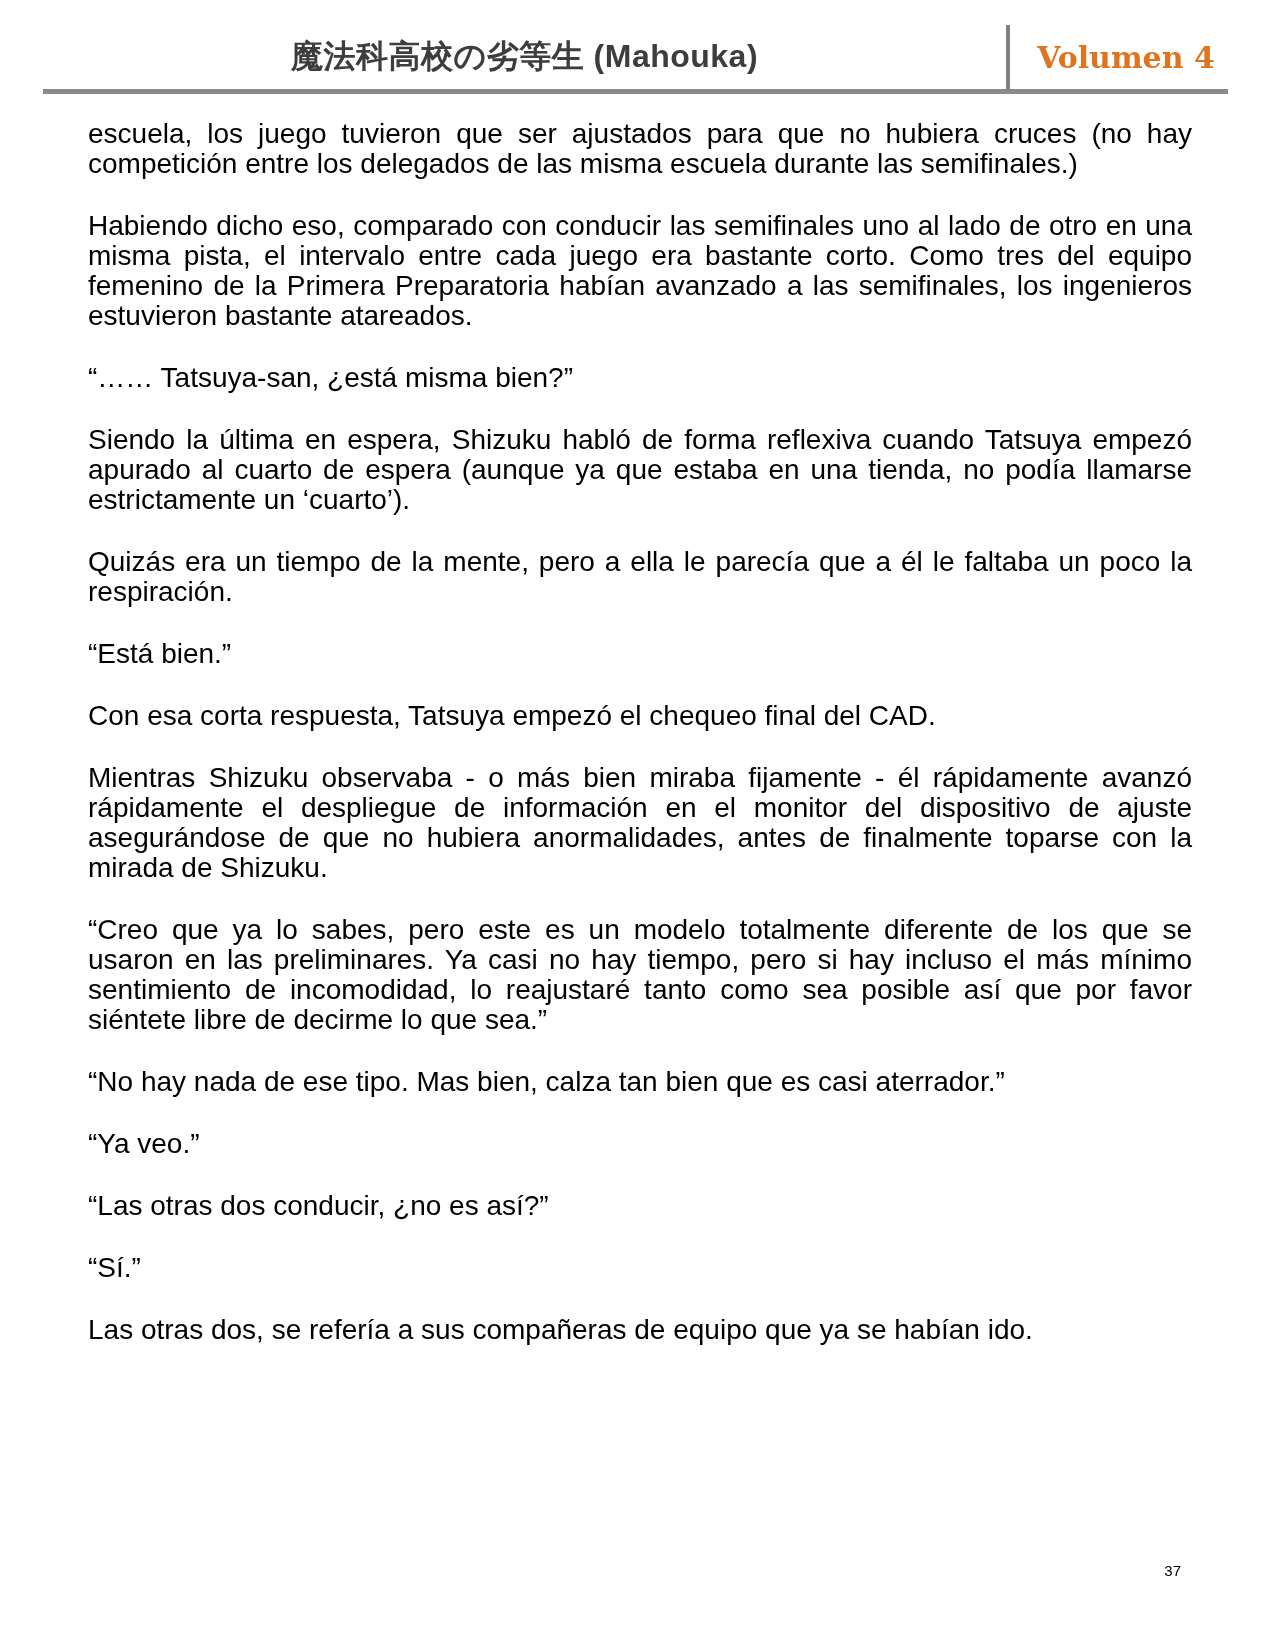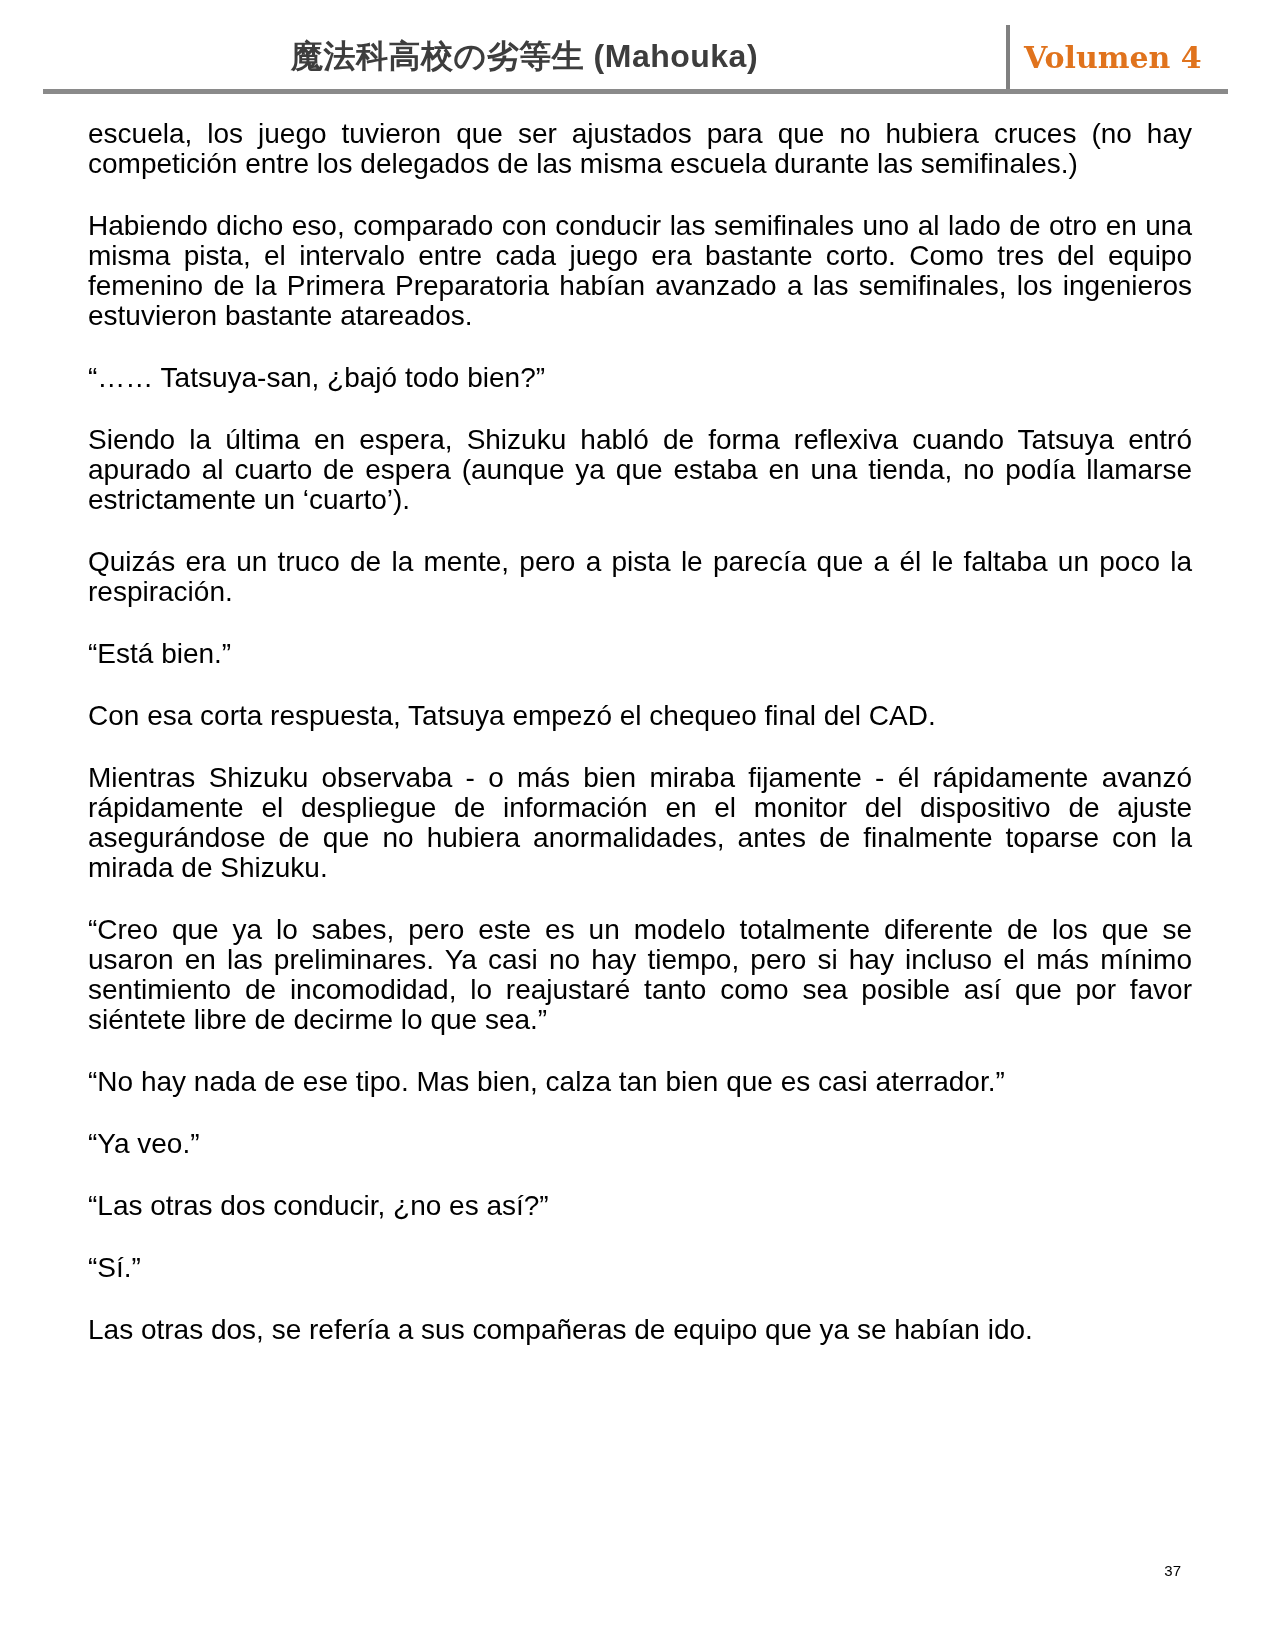--- a/index.html
+++ b/index.html
@@ -47,20 +47,21 @@
     background: #808080;
     align-self: flex-end;
   }
   .header-right {
     width: 218px;
     display: flex;
     align-items: flex-end;
     padding-left: 14px;
     padding-bottom: 14px;
     box-sizing: border-box;
+    justify-content: center;
   }
   .volume-label {
     font-family: "DejaVu Serif", "Liberation Serif", serif;
     font-weight: bold;
     font-size: 30px;
     color: #E0731D;
     white-space: nowrap;
   }
   
   .body-text {
@@ -94,23 +95,23 @@
     </div>
     <div class="vdiv"></div>
     <div class="header-right">
       <span class="volume-label">Volumen 4</span>
     </div>
   </header>
 
   <main class="body-text">
     <p>escuela, los juego tuvieron que ser ajustados para que no hubiera cruces (no hay competición entre los delegados de las misma escuela durante las semifinales.)</p>
     <p>Habiendo dicho eso, comparado con conducir las semifinales uno al lado de otro en una misma pista, el intervalo entre cada juego era bastante corto. Como tres del equipo femenino de la Primera Preparatoria habían avanzado a las semifinales, los ingenieros estuvieron bastante atareados.</p>
-    <p>“…… Tatsuya-san, ¿bajó todo bien?”</p>
-    <p>Siendo la última en espera, Shizuku habló de forma reflexiva cuando Tatsuya entró apurado al cuarto de espera (aunque ya que estaba en una tienda, no podía llamarse estrictamente un ‘cuarto’).</p>
-    <p>Quizás era un truco de la mente, pero a pista le parecía que a él le faltaba un poco la respiración.</p>
+    <p>“…… Tatsuya-san, ¿está misma bien?”</p>
+    <p>Siendo la última en espera, Shizuku habló de forma reflexiva cuando Tatsuya empezó apurado al cuarto de espera (aunque ya que estaba en una tienda, no podía llamarse estrictamente un ‘cuarto’).</p>
+    <p>Quizás era un tiempo de la mente, pero a ella le parecía que a él le faltaba un poco la respiración.</p>
     <p>“Está bien.”</p>
     <p>Con esa corta respuesta, Tatsuya empezó el chequeo final del CAD.</p>
     <p>Mientras Shizuku observaba - o más bien miraba fijamente - él rápidamente avanzó rápidamente el despliegue de información en el monitor del dispositivo de ajuste asegurándose de que no hubiera anormalidades, antes de finalmente toparse con la mirada de Shizuku.</p>
     <p>“Creo que ya lo sabes, pero este es un modelo totalmente diferente de los que se usaron en las preliminares. Ya casi no hay tiempo, pero si hay incluso el más mínimo sentimiento de incomodidad, lo reajustaré tanto como sea posible así que por favor siéntete libre de decirme lo que sea.”</p>
     <p>“No hay nada de ese tipo. Mas bien, calza tan bien que es casi aterrador.”</p>
     <p>“Ya veo.”</p>
     <p>“Las otras dos conducir, ¿no es así?”</p>
     <p>“Sí.”</p>
     <p>Las otras dos, se refería a sus compañeras de equipo que ya se habían ido.</p>
   </main>

